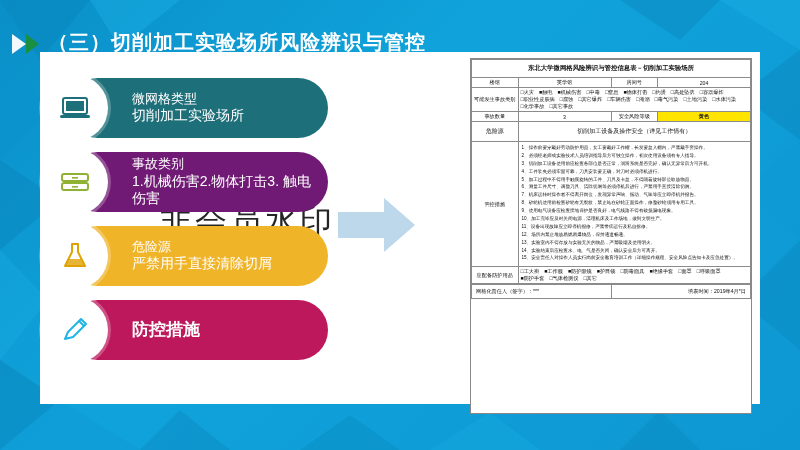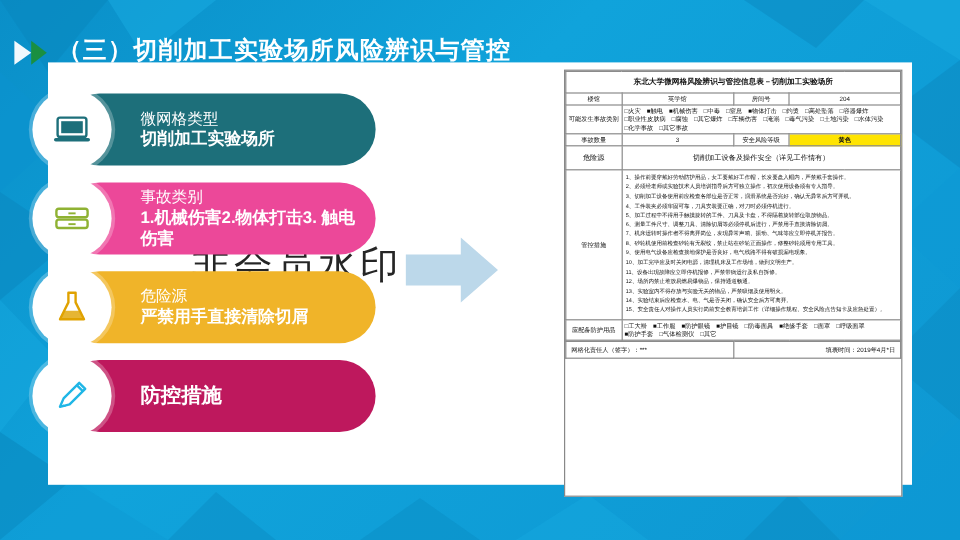--- a/index.html
+++ b/index.html
@@ -27,36 +27,36 @@
     display:flex; align-items:center; justify-content:center;
   }
   .title-text {
     color:#ffffff; font-size:20px; font-weight:bold; letter-spacing:1px;
     padding-bottom:2px;
     border-bottom:2px solid #ffffff;
     line-height:28px;
   }
   
   .pill {
-    position:absolute; left:53px; width:260px; height:60px;
+    position:absolute; left:68px; width:260px; height:60px;
     border-radius:30px; display:flex; align-items:center;
     color:#fff; padding-left:64px; padding-right:10px;
   }
   .pill .icon-circle {
     position:absolute; left:-26px; top:-3px; width:66px; height:66px;
     border-radius:50%; background:#ffffff;
     display:flex; align-items:center; justify-content:center;
     box-shadow:0 0 0 3px rgba(255,255,255,0.25);
   }
   .pill .ptexts { display:flex; flex-direction:column; justify-content:center; line-height:1.25; }
   .pill .p1 { font-size:13px; }
-  .pill .p2 { font-size:14px; font-weight:bold; }
+  .pill .p2 { font-size:14px; font-weight:normal; }
   .pill.single .p2 { font-size:17px; font-weight:bold; }
   #pill1 { top:78px;  background:#1d6f7a; }
-  #pill2 { top:152px; background:#ec4899; }
+  #pill2 { top:152px; background:#701a75; }
   #pill3 { top:226px; background:#f0b429; }
   #pill4 { top:300px; background:#be185d; }
 
   
   .arrow { position:absolute; left:338px; top:196px; width:78px; height:58px; }
 
   
   .watermark {
     position:absolute; left:160px; top:200px;
     font-size:32px; color:#000000; opacity:.85; letter-spacing:3px;

